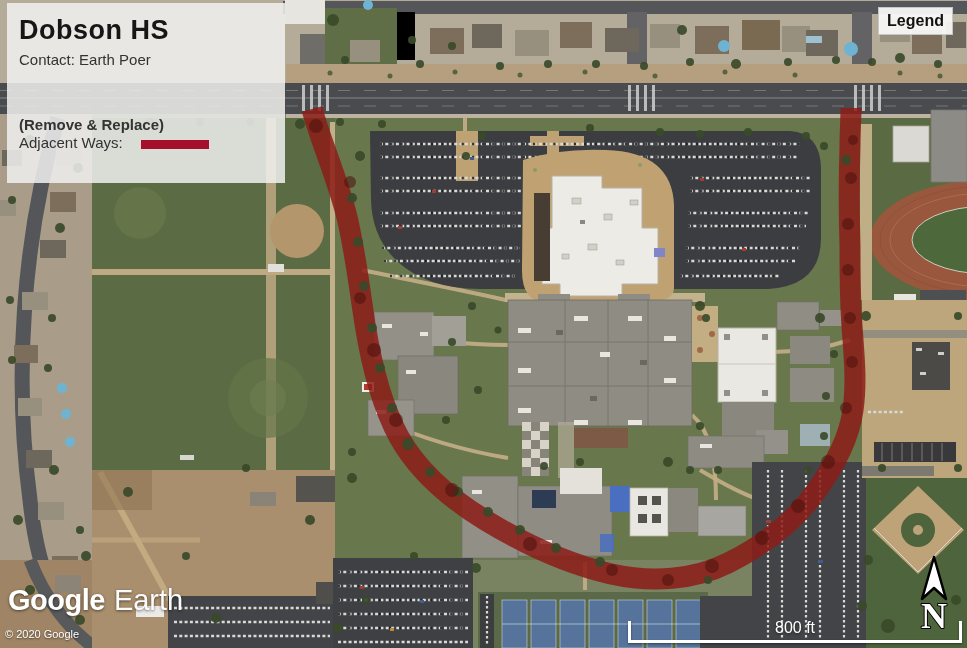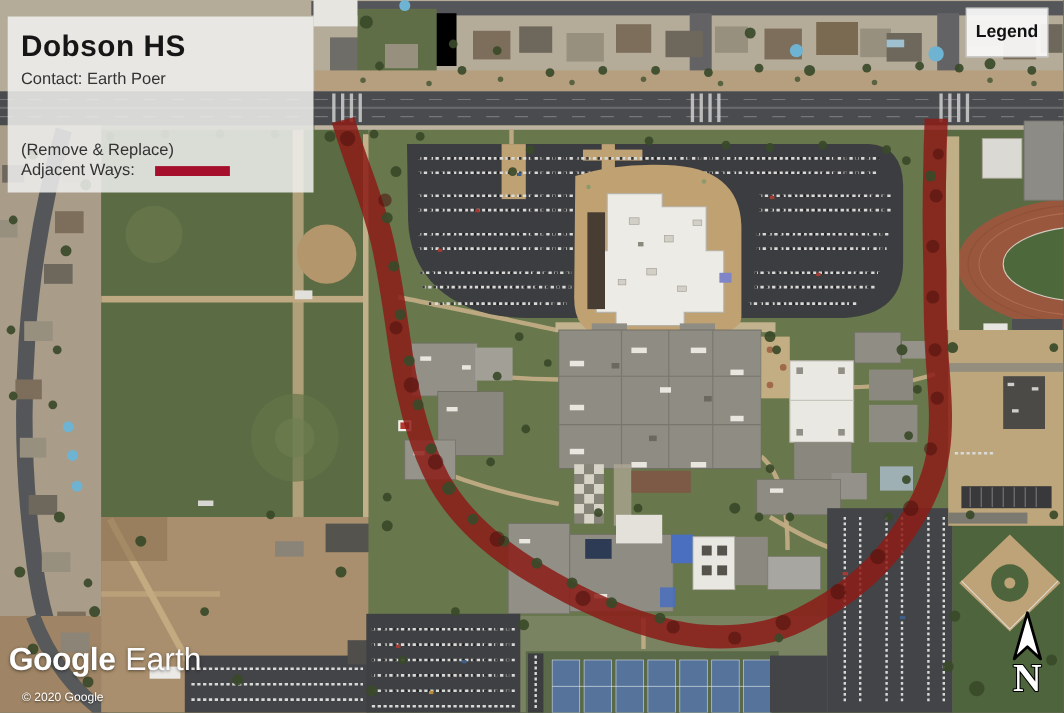--- a/index.html
+++ b/index.html
@@ -1,43 +1,43 @@
 <!DOCTYPE html>
 <html><head>
 <meta charset="utf-8">
 <style>
   html,body{margin:0;padding:0;background:#222;}
   .stage{position:relative;width:967px;height:648px;overflow:hidden;
          font-family:"Liberation Sans",sans-serif;background:#7a8361;}
   .stage svg.map{position:absolute;left:0;top:0;display:block;}
 
   
-  .info-panel{position:absolute;left:7px;top:15px;width:278px;height:160px;
+  .info-panel{position:absolute;left:7px;top:3px;width:278px;height:180px;
     background:rgba(241,241,240,.85);box-sizing:border-box;z-index:10;}
   .panel-title{position:absolute;left:12px;top:12px;font-size:27px;font-weight:bold;
     color:#161616;letter-spacing:.5px;}
   .panel-line{position:absolute;left:12px;font-size:15px;color:#333;}
   .line-contact{top:48px;}
   .line-area{top:81px;}
-  .line-rr{top:113px;}
+  .line-rr{top:113px;font-weight:bold;}
   .line-ways{top:131px;text-align:right;}
   .swatch{display:inline-block;vertical-align:-1px;margin-left:14px;}
 
   
-  .legend-btn{position:absolute;left:878px;top:7px;width:75px;height:45px;z-index:10;
+  .legend-btn{position:absolute;left:878px;top:7px;width:75px;height:28px;z-index:10;
     background:rgba(250,250,250,.93);border:1px solid #c6c6c6;
     font-family:"Liberation Sans",sans-serif;font-size:16px;font-weight:bold;color:#111;
     display:flex;align-items:center;justify-content:center;cursor:pointer;padding:0;}
 
   
   .watermark{position:absolute;left:8px;top:584px;z-index:9;color:#fff;
     text-shadow:0 1px 3px rgba(0,0,0,.55);white-space:nowrap;text-align:center;}
   .watermark .g{font-size:29px;font-weight:bold;letter-spacing:-.5px;}
   .watermark .e{font-size:29px;font-weight:normal;margin-left:9px;color:#fbfbfb;}
-  .copyright{position:absolute;left:20px;top:628px;z-index:9;font-size:11px;color:#fff;
+  .copyright{position:absolute;left:5px;top:628px;z-index:9;font-size:11px;color:#fff;
     text-shadow:0 1px 2px rgba(0,0,0,.6);}
 
   
   .scalebar{position:absolute;left:628px;top:621px;width:334px;height:22px;z-index:9;
     border-left:3px solid #fff;border-right:3px solid #fff;border-bottom:3px solid #fff;
     box-sizing:border-box;filter:drop-shadow(0 1px 1px rgba(0,0,0,.45));}
   .scale-label{width:100%;text-align:center;font-size:16px;color:#fff;margin-top:-2px;}
 
   
   .north{position:absolute;left:905px;top:553px;z-index:9;}
@@ -582,19 +582,22 @@
   </div>
 </div>
 
 <button class="legend-btn">Legend</button>
 
 <div class="watermark">
   <span class="g">Google</span><span class="e">Earth</span>
 </div>
 <div class="copyright">© 2020 Google</div>
 
+<div class="scalebar">
+  <div class="scale-label">800 ft</div>
+</div>
 
 <svg class="north" width="58" height="80" viewBox="0 0 58 80">
   <polygon points="29,4 41,46 29,35 17,46" fill="#fff" stroke="#000" stroke-width="2.5" stroke-linejoin="round"></polygon>
   <text x="29" y="75" text-anchor="middle" font-family="Liberation Serif, serif" font-size="36" font-weight="bold" fill="#fff" stroke="#000" stroke-width="2" paint-order="stroke" stroke-linejoin="round">N</text>
 </svg>
 
 </div>
 
 </body></html>

